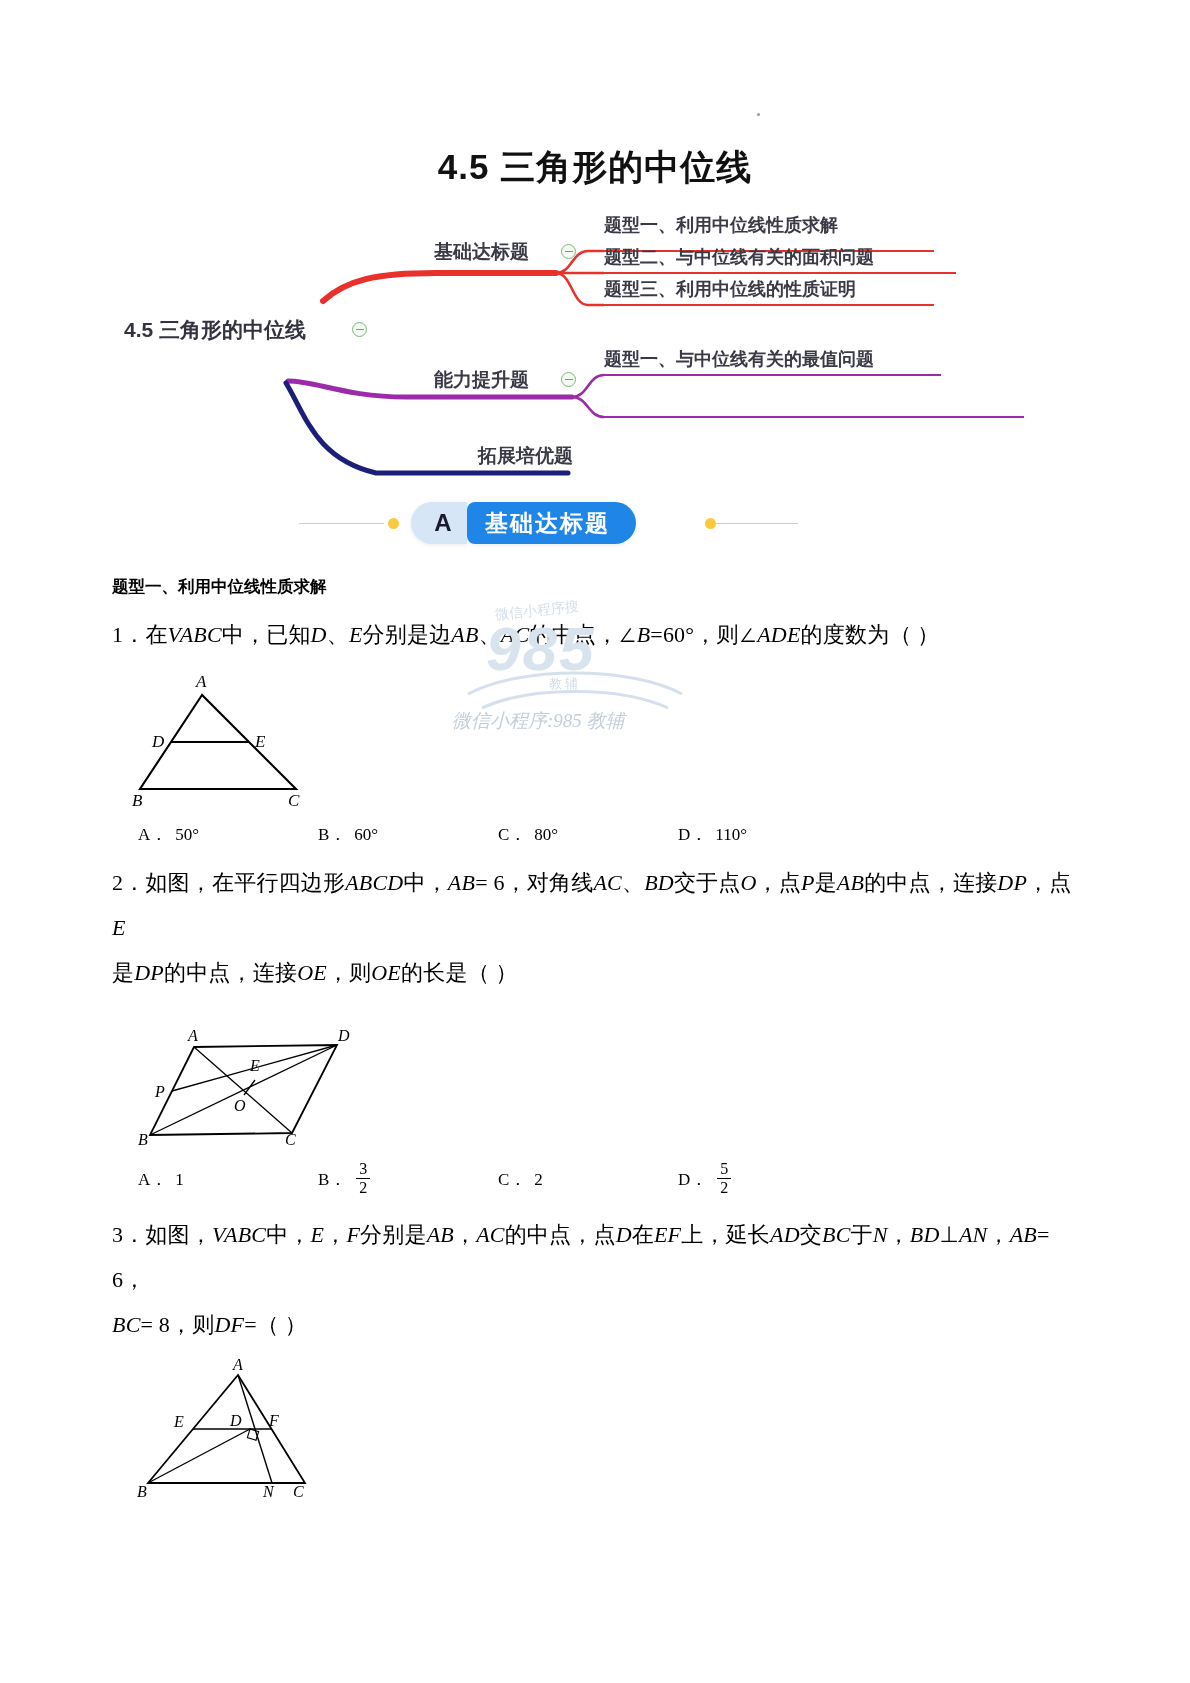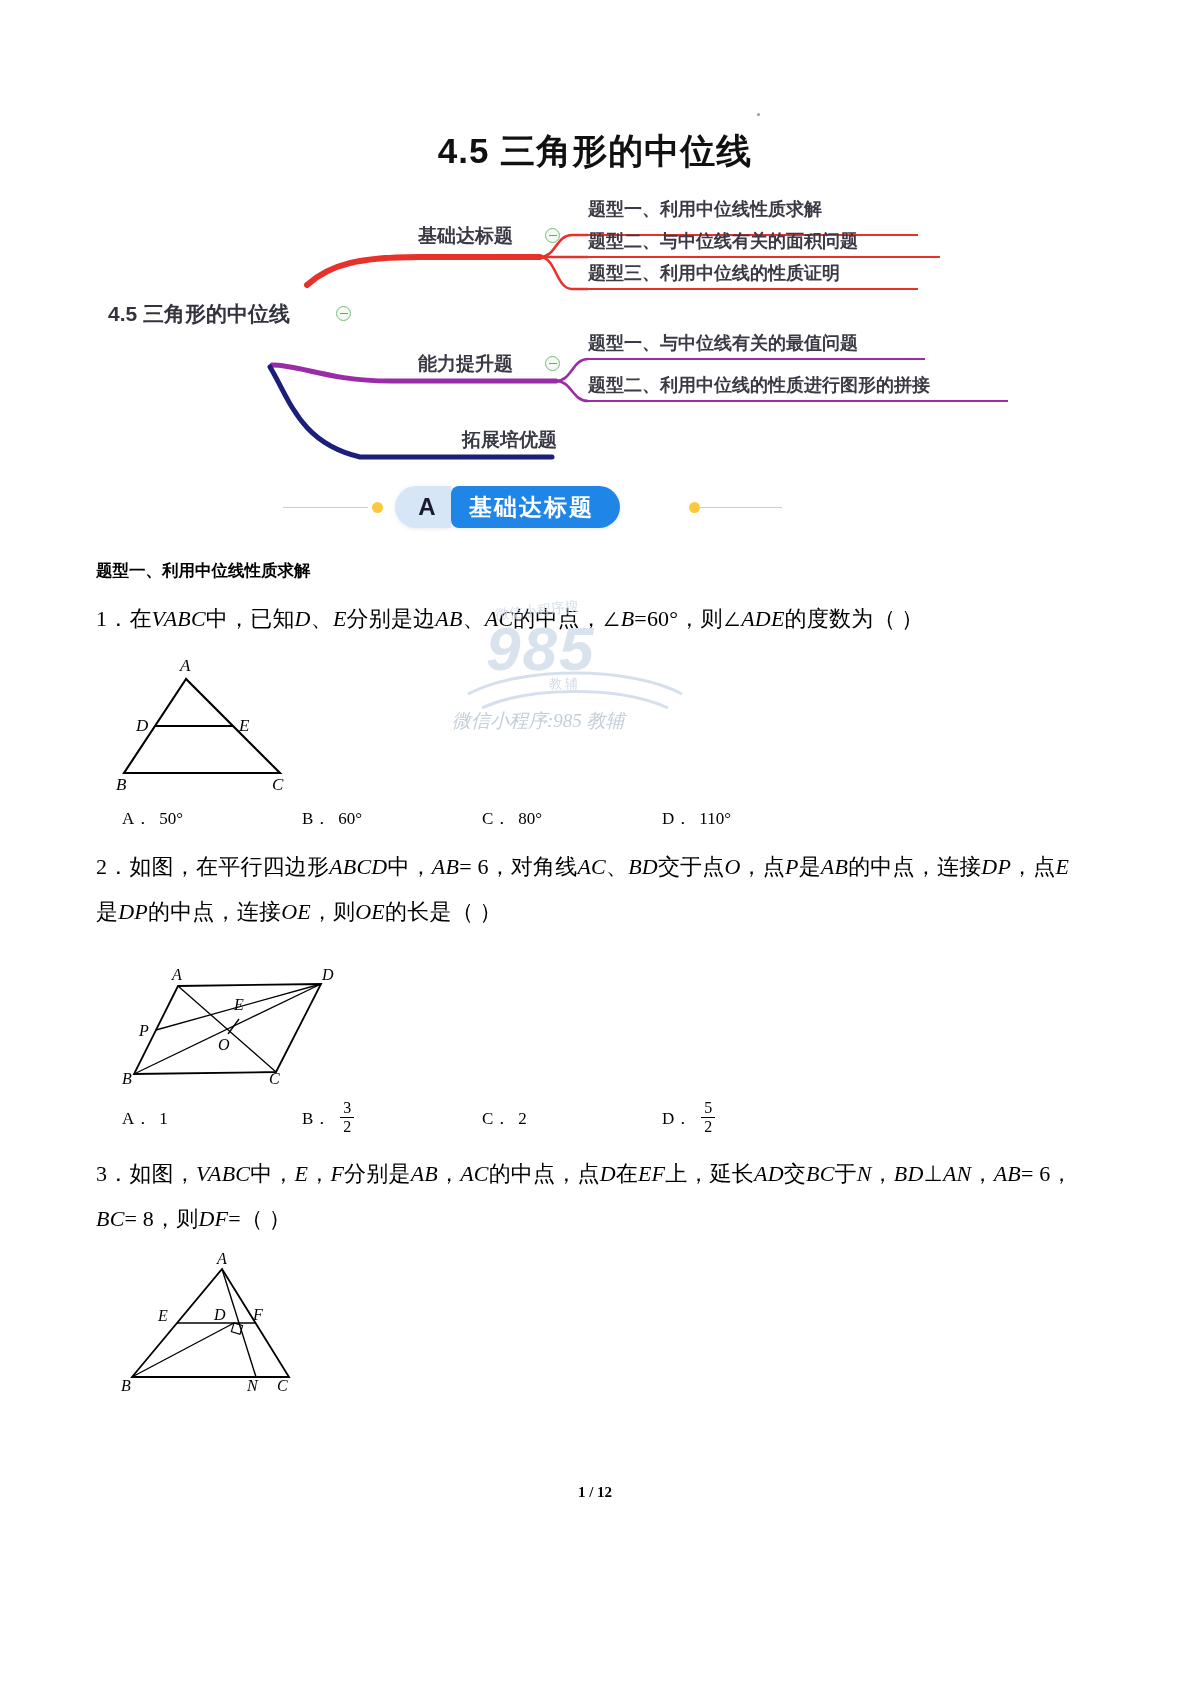--- a/index.html
+++ b/index.html
@@ -6,21 +6,21 @@
   html, body { margin: 0; padding: 0; }
   body {
     width: 1190px;
     height: 1683px;
     background: #ffffff;
     font-family: "Liberation Serif", serif;
     color: #000;
     position: relative;
     overflow: hidden;
   }
-  .page { position: relative; width: 1190px; height: 1683px; padding: 0; }
+  .page { position: relative; width: 1190px; height: 1683px; padding: 16px; }
 
   
   .doc-title {
     text-align: center;
     font-family: "Liberation Sans", sans-serif;
     font-weight: bold;
     font-size: 35px;
     letter-spacing: 1px;
     padding-top: 128px;
     color: #111;
@@ -252,21 +252,20 @@
     <div class="mm-collapse" style="left:545px; top:43px;"></div>
 
     <div class="mm-label mm-l2" style="left:588px; top:12px;">题型一、利用中位线性质求解</div>
     <div class="mm-label mm-l2" style="left:588px; top:44px;">题型二、与中位线有关的面积问题</div>
     <div class="mm-label mm-l2" style="left:588px; top:76px;">题型三、利用中位线的性质证明</div>
 
     <div class="mm-label mm-l1" style="left:418px; top:166px;">能力提升题</div>
     <div class="mm-collapse" style="left:545px; top:171px;"></div>
 
     <div class="mm-label mm-l2" style="left:588px; top:146px;">题型一、与中位线有关的最值问题</div>
-    <div class="mm-label mm-l2" style="left:588px; top:188px;">题型二、利用中位线的性质进行图形的拼接</div>
 
     <div class="mm-label mm-l1" style="left:418px; top:242px;margin-left:44px;">拓展培优题</div>
   </div>
 
   <div class="banner-wrap">
     <div class="banner-line-left"></div>
     <div class="banner-dot dot-l"></div>
     <div class="banner">
       <div class="banner-a">A</div>
       <div class="banner-main">基础达标题</div>
@@ -388,15 +387,14 @@
 
   <div class="wm wm-top">微信小程序搜</div>
   <div class="wm wm-985">985</div>
   <div class="wm wm-jf">教辅</div>
   <svg class="wm-swoosh" viewBox="0 0 230 60">
     <path d="M8,34 C60,6 170,6 222,34" stroke="#d6e0ec" stroke-width="3" fill="none"></path>
     <path d="M22,48 C70,26 160,26 208,48" stroke="#d6e0ec" stroke-width="3" fill="none"></path>
   </svg>
   <div class="wm wm-line">微信小程序:985 教辅</div>
 
-  <div class="footer">1 / 12</div>
 
 </div>
 
 </body></html>

